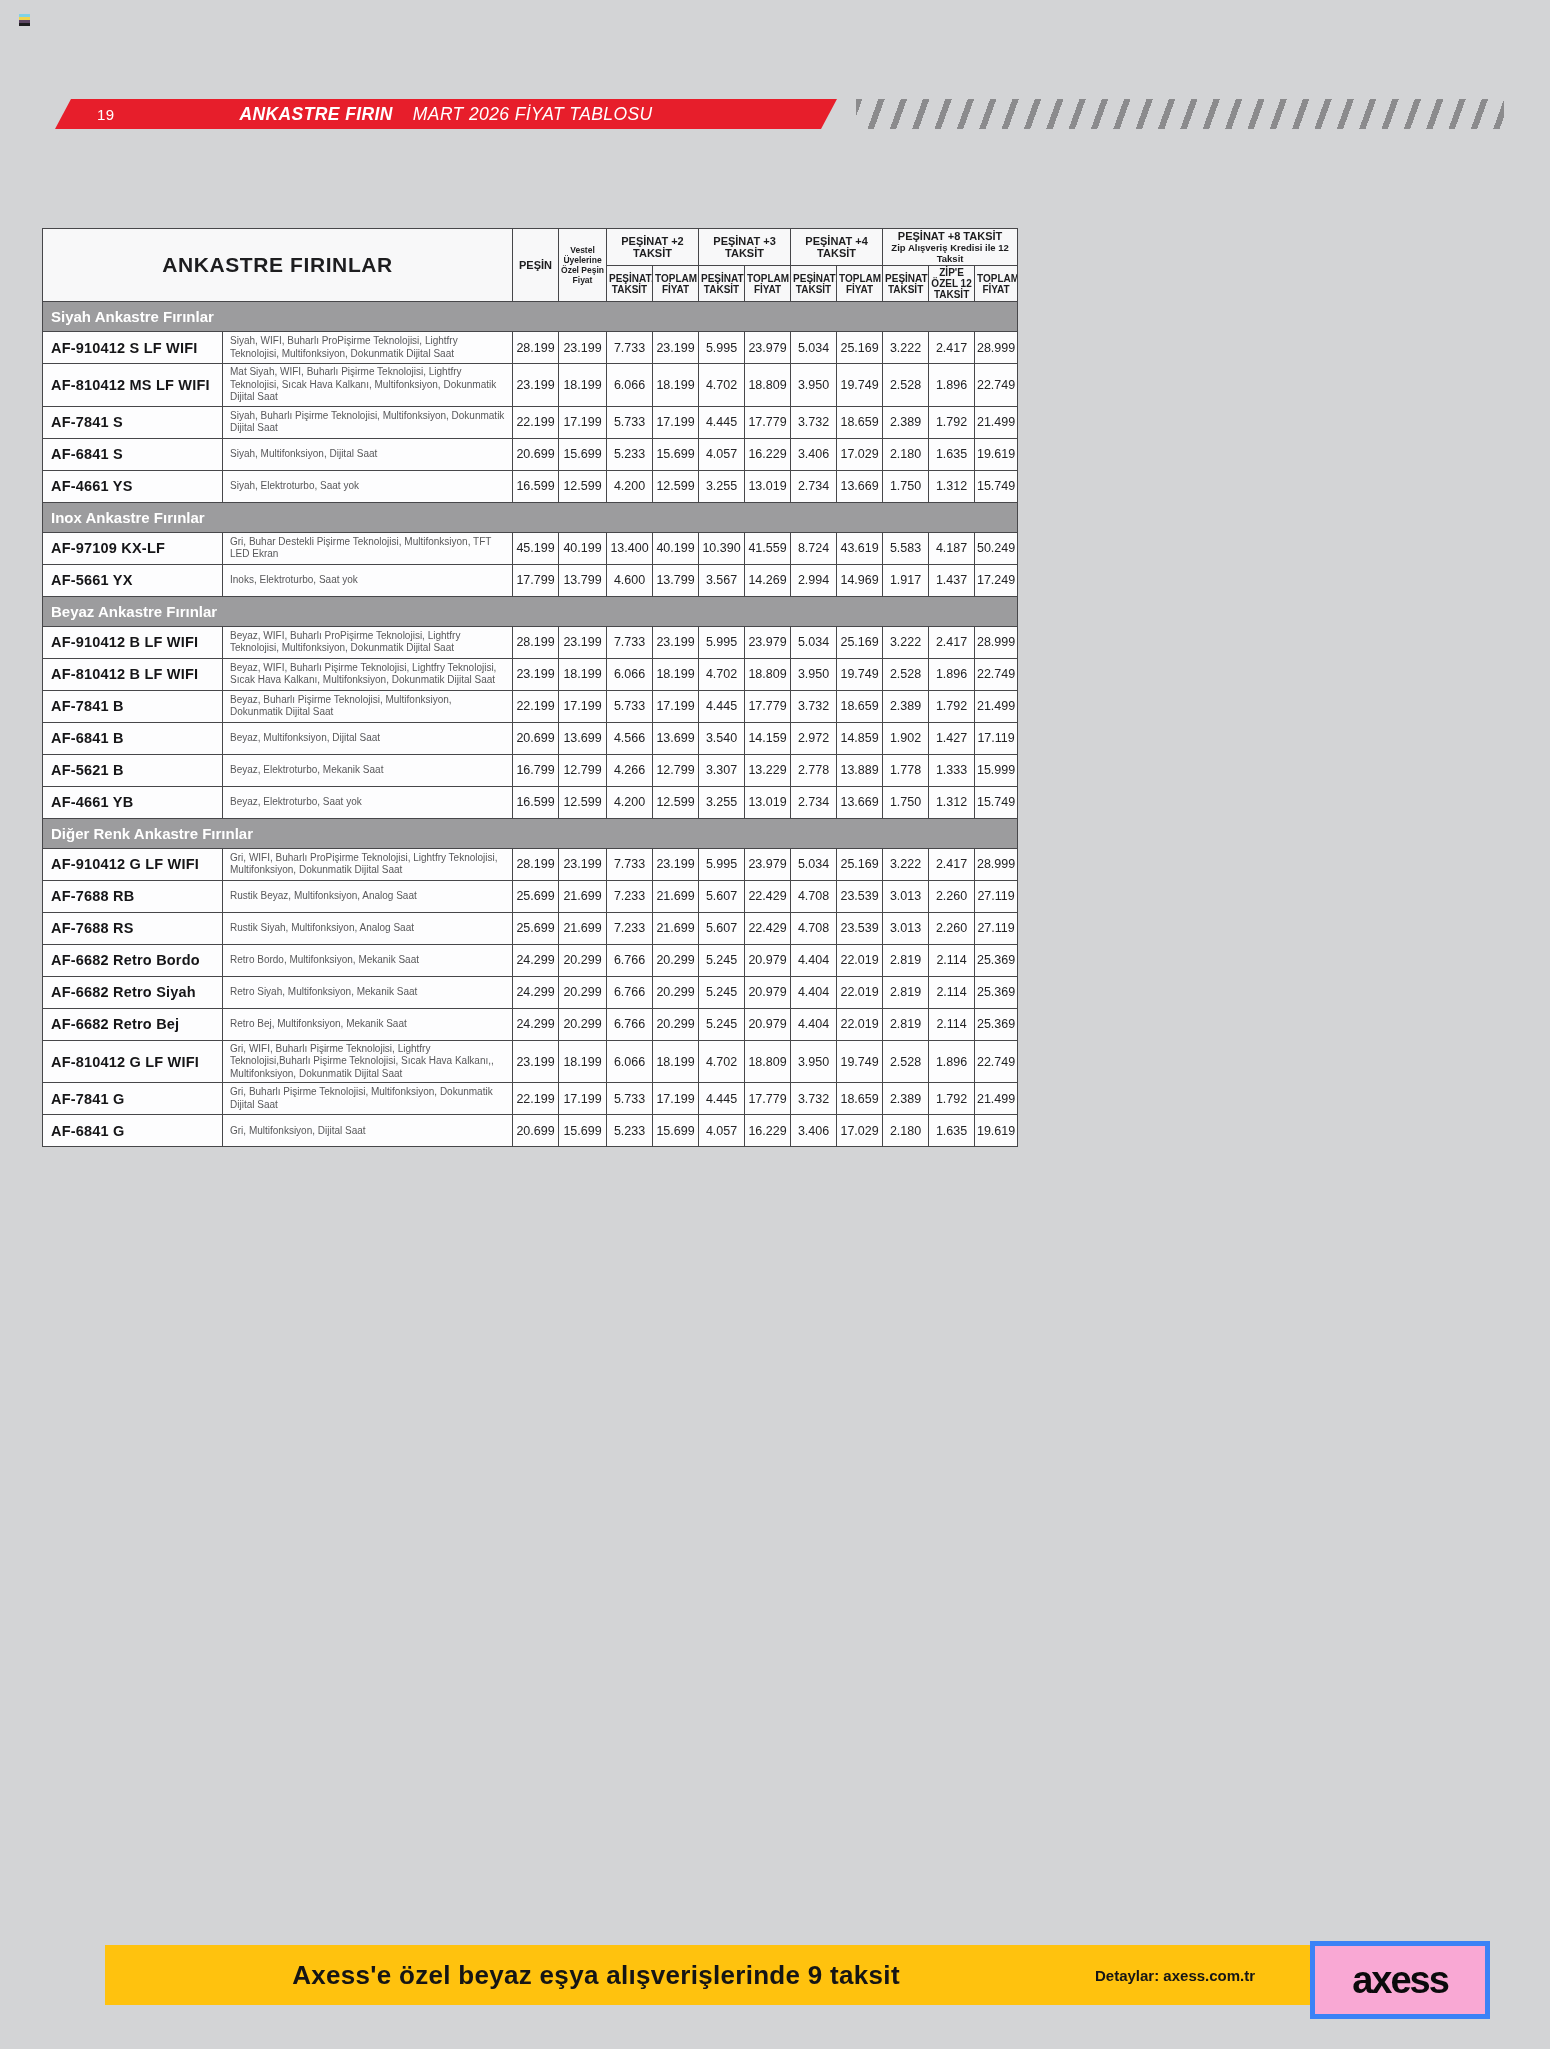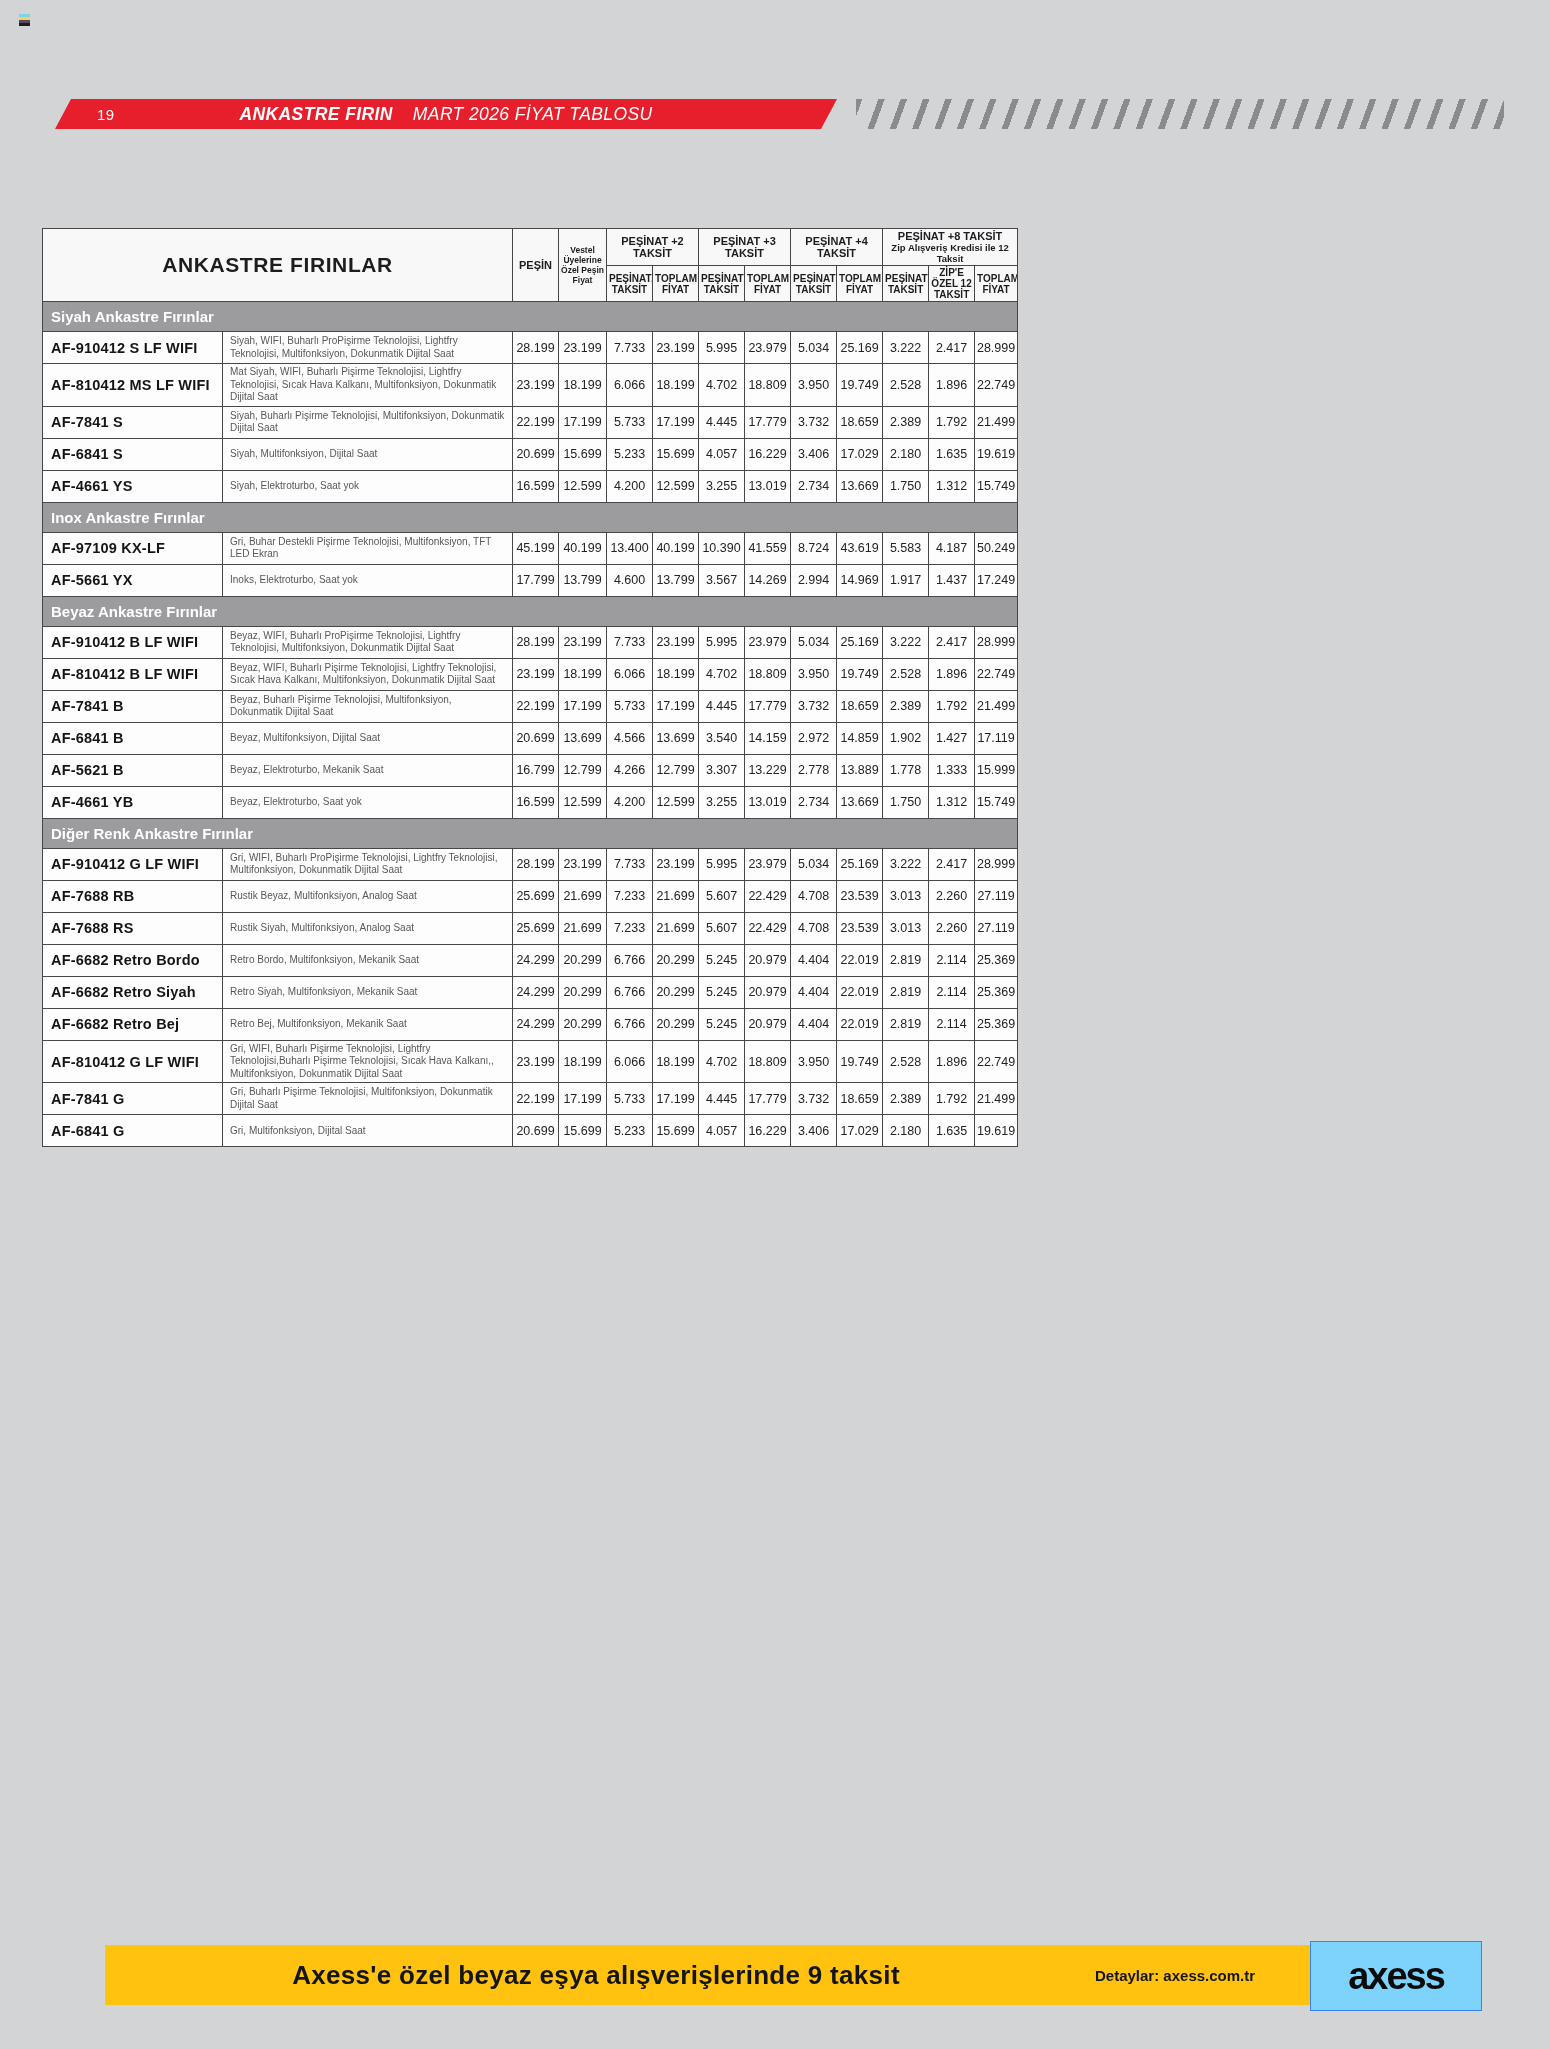--- a/index.html
+++ b/index.html
@@ -41,22 +41,22 @@
   tr.datarow td{height:32px;}
   td.code{font-weight:bold;font-size:14.5px;color:#151517;padding:2px 4px 2px 8px;letter-spacing:0.2px;}
   td.desc{font-size:10px;color:#58585a;padding:2px 7px;line-height:1.25;}
   td.num{text-align:center;font-size:12.5px;color:#232325;padding:1px 1px;}
 
   
   .axess-banner{position:absolute;left:105px;top:1945px;width:1205px;height:60px;background:#ffc20e;
                 display:flex;align-items:center;gap:8px;}
   .axess-main{flex:1;text-align:center;font-size:26px;font-weight:bold;color:#151515;letter-spacing:0.3px;}
   .axess-details{width:215px;font-size:15px;font-weight:bold;color:#151515;}
-  .axess-logo-box{position:absolute;left:1310px;top:1941px;width:170px;height:68px;background:#7dd3fc;
-                  border:1px solid #3b82f6;display:flex;align-items:center;justify-content:center;}
+  .axess-logo-box{position:absolute;left:1310px;top:1941px;width:170px;height:68px;background:#f9a8d4;
+                  border:5px solid #3b82f6;display:flex;align-items:center;justify-content:center;}
   .axess-logo{font-size:38px;font-weight:bold;letter-spacing:-2px;color:#0b0b0c;}
 </style>
 </head>
 <body>
 
 <div class="page">
 
   <div class="trim-mark">
     <span class="tm-c"></span>
       <span class="tm-y"></span>

